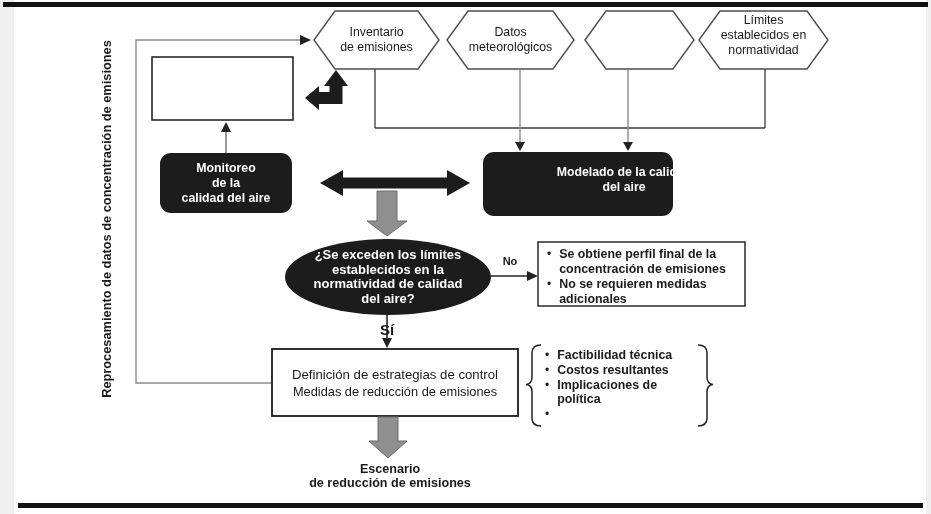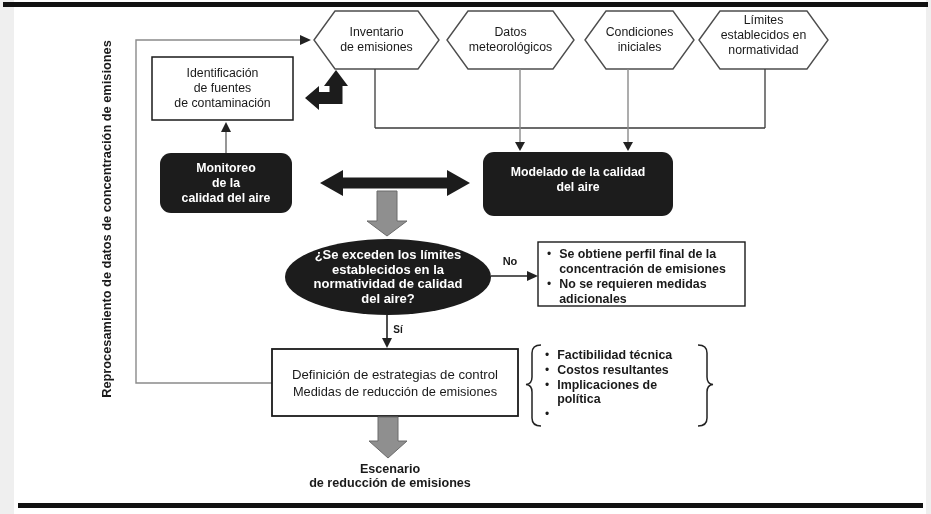--- a/index.html
+++ b/index.html
@@ -104,43 +104,38 @@
 
     <polygon fill="#8f8f8f" stroke="#6b6b6b" stroke-width="1" points="378,417 398,417 398,441 407,441 388,458 369,441 378,441"></polygon>
   </svg>
 
   <div class="vertical-label">Reprocesamiento de datos de concentración de emisiones</div>
 
   <div class="txt" style="left:314px;top:11px;width:125px;height:58px;">Inventario
 de emisiones</div>
   <div class="txt" style="left:447px;top:11px;width:127px;height:58px;">Datos
 meteorológicos</div>
-  <div class="txt" style="left:585px;top:11px;width:109px;height:58px;">Condiciones
-iniciales</div>
   <div class="txt" style="left:699px;top:11px;width:129px;height:48px;">Límites
 establecidos en
 normatividad</div>
 
-  <div class="txt" style="left:152px;top:57px;width:141px;height:63px;">Identificación
-de fuentes
-de contaminación</div>
 
   <div class="txt white" style="left:160px;top:153px;width:132px;height:60px;">Monitoreo
 de la
 calidad del aire</div>
-  <div class="txt white" style="left:483px;top:152px;width:190px;height:56px;">Modelado de la calidad
+  <div class="txt white" style="left:483px;top:152px;width:190px;height:56px;padding-left:46px;">Modelado de la calidad
 del aire</div>
 
   <div class="txt white" style="left:292px;top:241px;width:192px;height:72px;font-size:13px;line-height:14.5px;">¿Se exceden los límites
 establecidos en la
 normatividad de calidad
 del aire?</div>
 
   <div class="txt bold" style="left:495px;top:253px;width:30px;height:16px;font-size:11px;">No</div>
-  <div class="txt bold" style="left:385px;top:321px;width:26px;height:16px;font-size:10px;">Sí</div>
+  <div class="txt bold" style="left:374px;top:321px;width:26px;height:16px;font-size:15px;">Sí</div>
 
   <div class="bullet-list" style="left:547px;top:247px;width:192px;">
     <div class="bullet-row">
       <span class="dot">•</span>
       <span class="itm">Se obtiene perfil final de la
 concentración de emisiones</span>
     </div>
     <div class="bullet-row">
       <span class="dot">•</span>
       <span class="itm">No se requieren medidas

